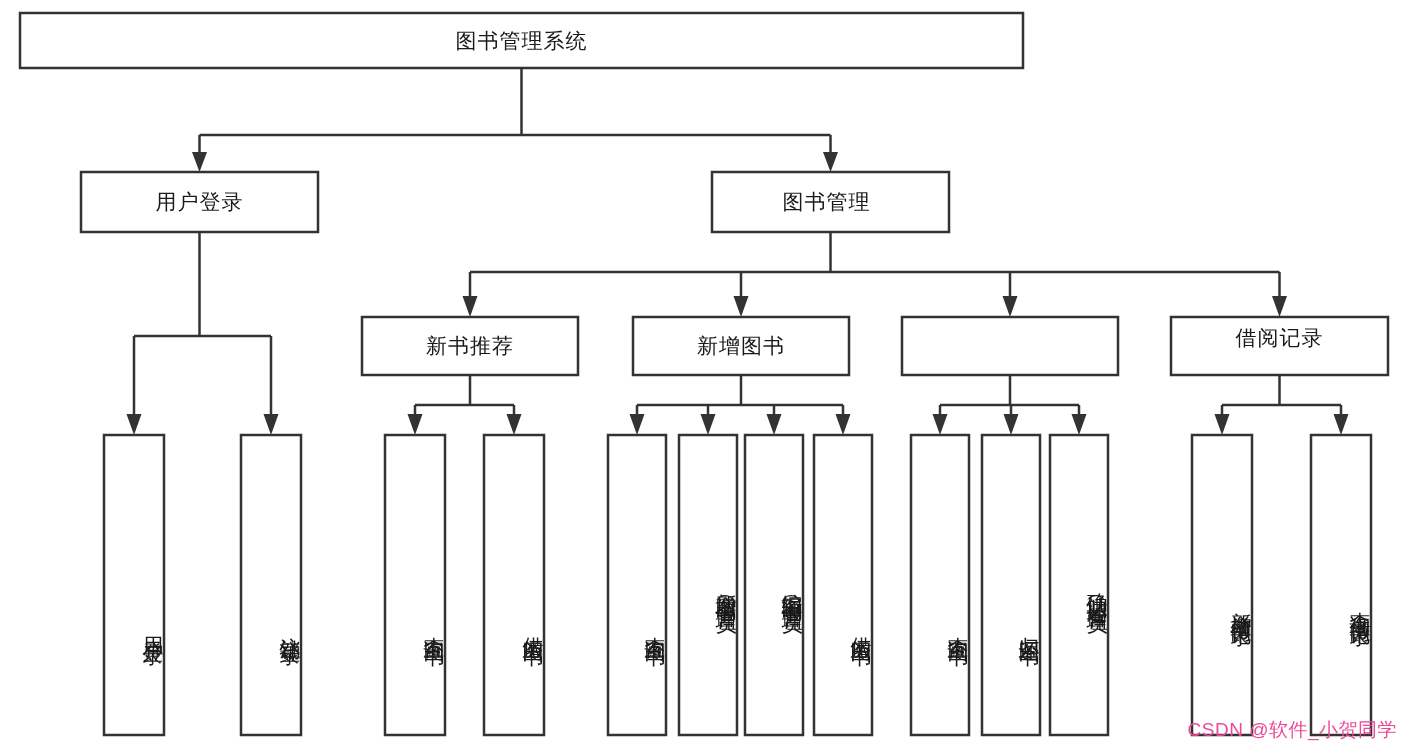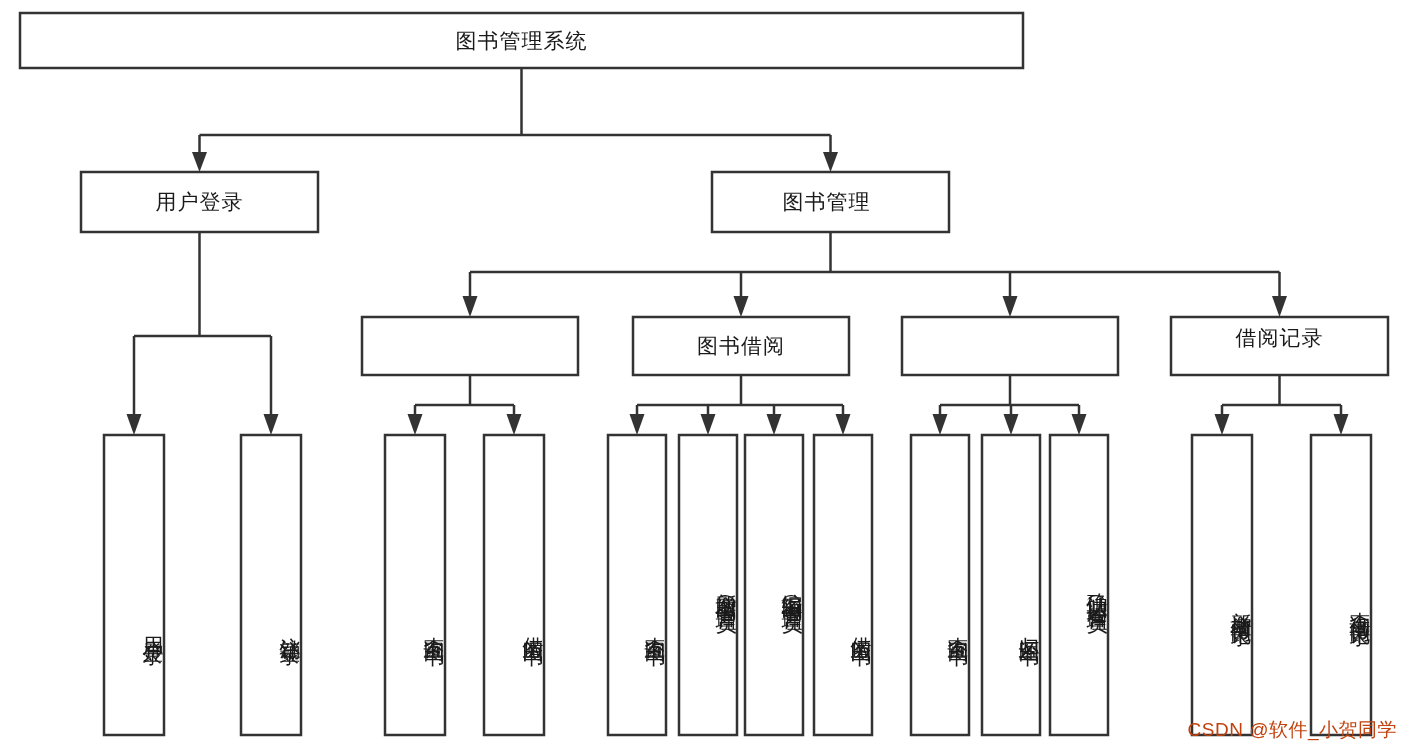--- a/index.html
+++ b/index.html
@@ -65,21 +65,21 @@
     text-orientation: upright;
     letter-spacing: 3px;
     line-height: 1;
     white-space: nowrap;
     pointer-events: none;
   }
   .watermark {
     position: absolute;
     right: 8px;
     bottom: 4px;
-    color: #c2410c;
+    color: #ec4899;
     font-size: 19px;
     font-family: "Liberation Sans", "DejaVu Sans", sans-serif;
     white-space: nowrap;
     letter-spacing: 0.5px;
   }
 </style>
 </head>
 <body>
 
 <div id="diagram-root">
@@ -186,21 +186,22 @@
       <path class="connector" d="M 1341 405 L 1341 418"></path>
       <polygon class="arrow-head" points="1333.5,414 1348.5,414 1341,435"></polygon>
     </g>
   </svg>
 
   <div class="node-label-h" style="left:20px; top:13px; width:1003px; height:55px;">图书管理系统</div>
 
   <div class="node-label-h" style="left:81px; top:172px; width:237px; height:60px;">用户登录</div>
   <div class="node-label-h" style="left:712px; top:172px; width:229px; height:60px;">图书管理</div>
 
-  <div class="node-label-h" style="left:633px; top:317px; width:216px; height:58px;">图书借阅</div>
+  <div class="node-label-h" style="left:362px; top:317px; width:216px; height:58px;">新书推荐</div>
+  <div class="node-label-h" style="left:633px; top:317px; width:216px; height:58px;">新增图书</div>
   <div class="node-label-h" style="left:1171px; top:302px; width:217px; height:72px;">借阅记录</div>
 
   <div class="node-label-v" style="left:104px; top:517px; width:60px; height:218px;">用户登录</div>
   <div class="node-label-v" style="left:241px; top:517px; width:60px; height:218px;">注销登录</div>
 
   <div class="node-label-v" style="left:385px; top:517px; width:60px; height:218px;">查询图书</div>
   <div class="node-label-v" style="left:484px; top:517px; width:60px; height:218px;">借阅图书</div>
 
   <div class="node-label-v" style="left:608px; top:517px; width:58px; height:218px;">查询图书</div>
   <div class="node-label-v" style="left:679px; top:443px; width:58px; height:292px;">新增图书（管理员）</div>

